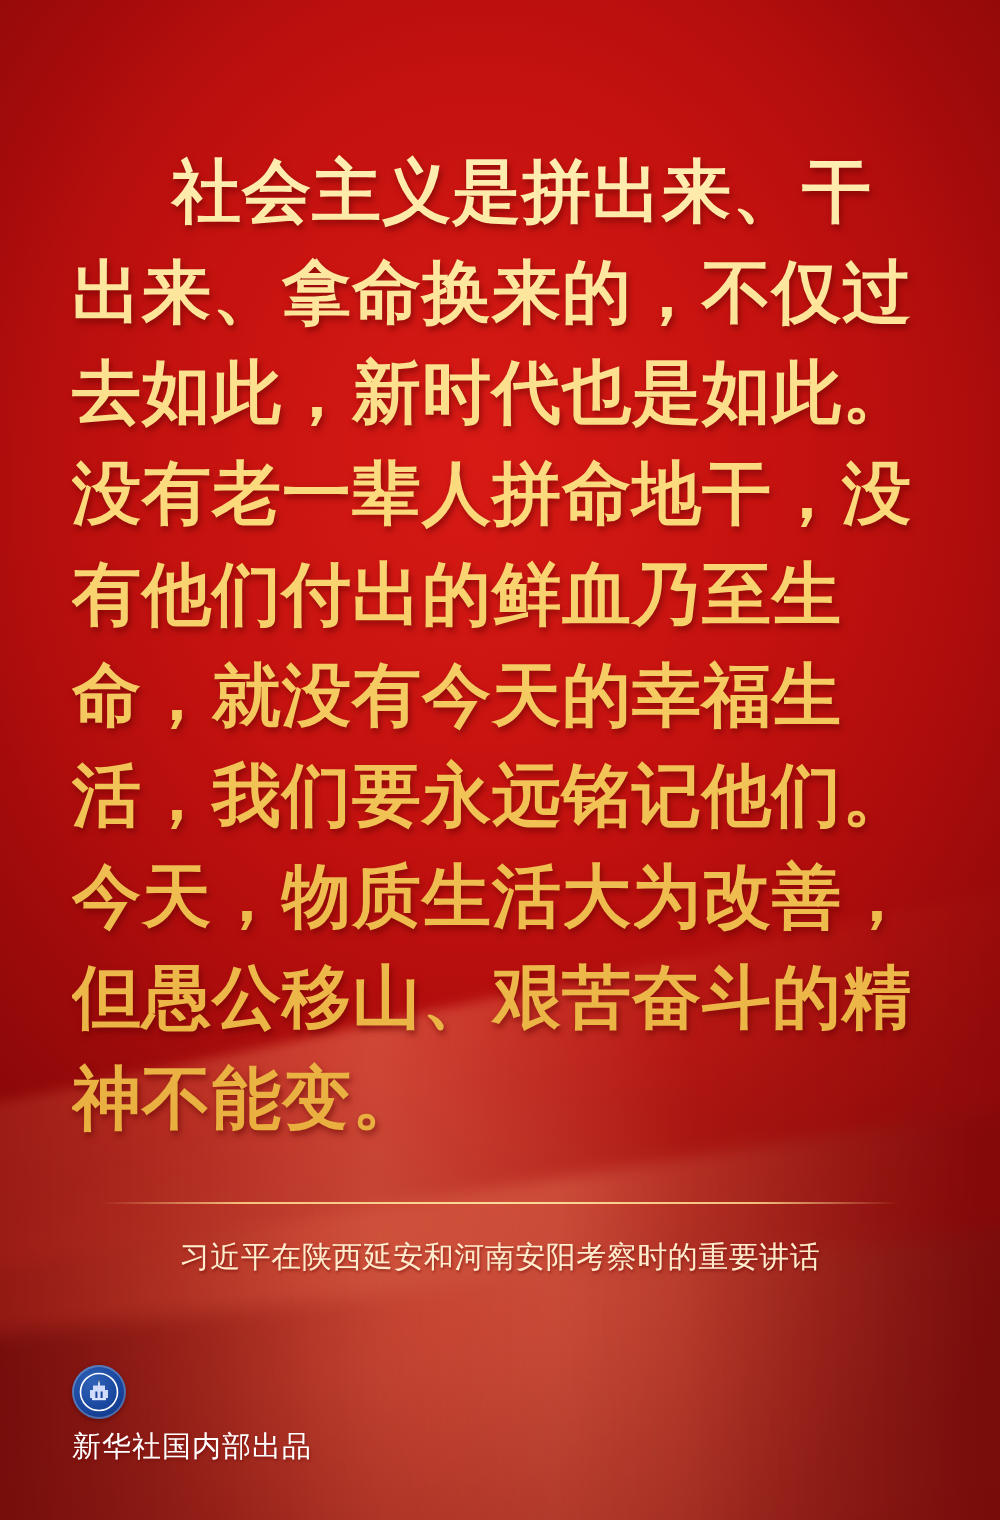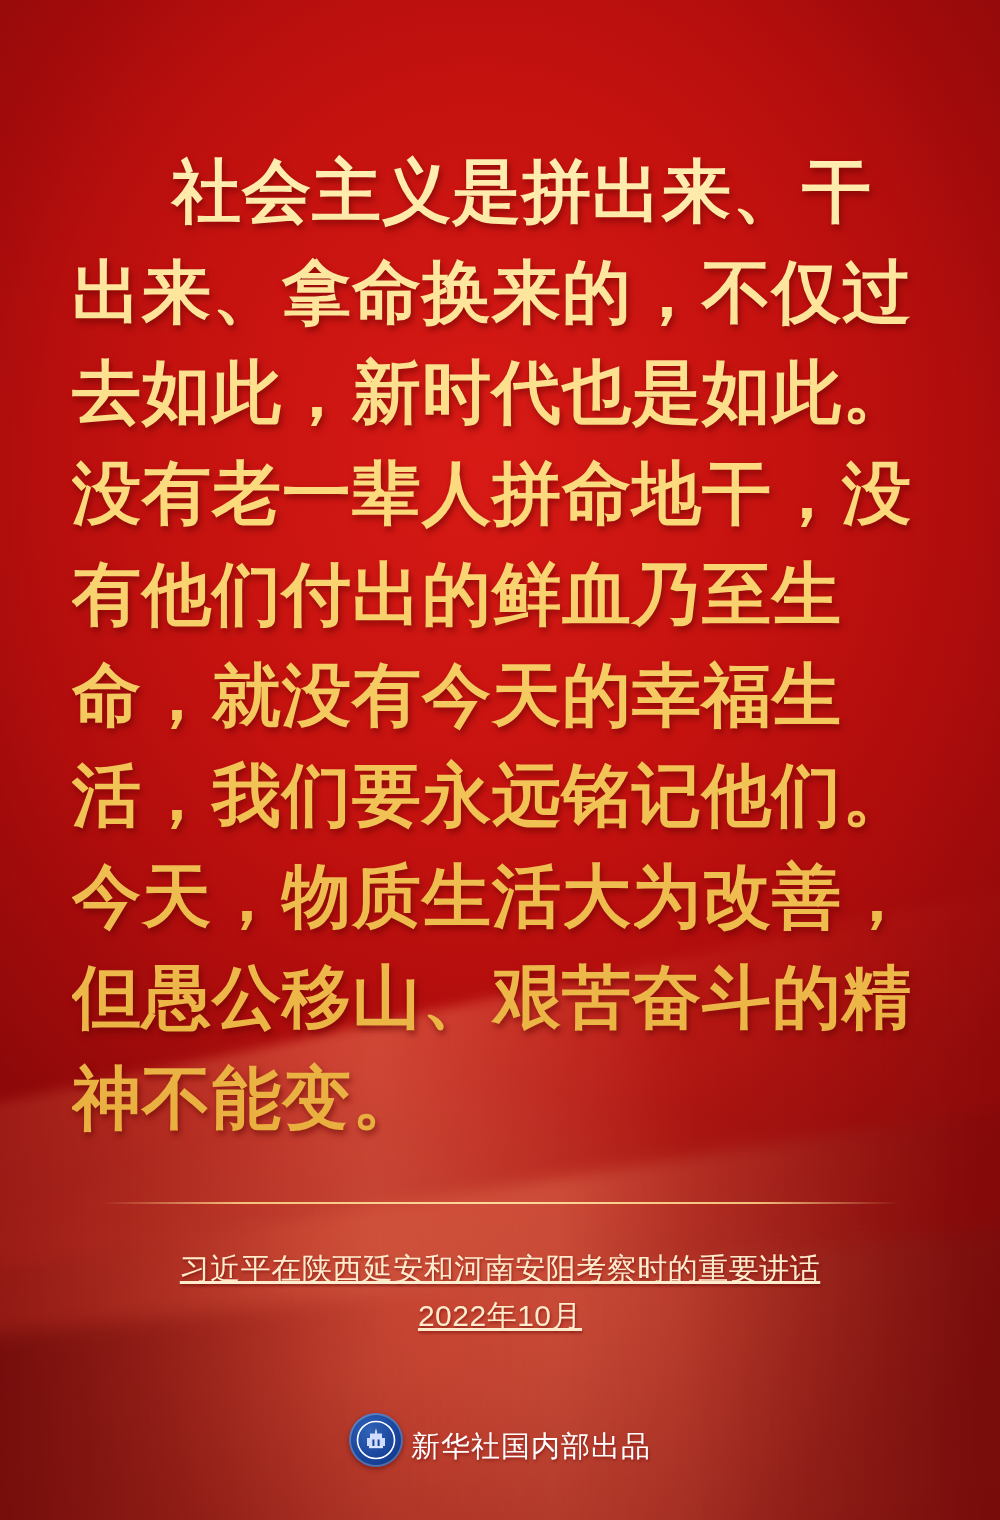--- a/index.html
+++ b/index.html
@@ -98,38 +98,38 @@
   }
 
   .divider {
     margin: 54px auto 0;
     width: 800px;
     height: 2px;
     background: linear-gradient(90deg, rgba(255,215,130,0) 0%, rgba(255,218,140,0.85) 18%, rgba(255,225,160,0.95) 50%, rgba(255,218,140,0.85) 82%, rgba(255,215,130,0) 100%);
   }
 
   .attribution {
-    margin-top: 42px;
+    margin-top: 30px;
     text-align: center;
     color: #ffeccc;
     font-size: 30px;
     line-height: 1.56;
     letter-spacing: 0.5px;
     text-shadow: 1px 2px 3px rgba(100,0,0,0.5);
-    text-decoration: underline;
   }
 
   .spacer { flex: 1 1 auto; }
 
   .footer {
     margin-bottom: 40px;
     display: flex;
-    align-items: flex-end;
+    align-items: flex-start;
     justify-content: center;
     gap: 8px;
+    flex-direction: column;
   }
   .logo {
     width: 54px;
     height: 54px;
     border-radius: 50%;
     background: radial-gradient(circle at 38% 32%, #2f62b8 0%, #17439a 60%, #0d2f78 100%);
     box-shadow: 0 2px 5px rgba(60,0,0,0.45), inset 0 0 0 2px rgba(255,255,255,0.25);
     position: relative;
     display: flex;
     align-items: center;
@@ -157,21 +157,20 @@
   <div class="vignette"></div>
 
   <div class="content">
 
     <div class="quote">社会主义是拼出来、干出来、拿命换来的，不仅过去如此，新时代也是如此。没有老一辈人拼命地干，没有他们付出的鲜血乃至生命，就没有今天的幸福生活，我们要永远铭记他们。今天，物质生活大为改善，但愚公移山、艰苦奋斗的精神不能变。</div>
 
     <div class="divider"></div>
 
     <div class="attribution">
       <div>习近平在陕西延安和河南安阳考察时的重要讲话</div>
-      <div>2022年10月</div>
     </div>
 
     <div class="spacer"></div>
 
     <div class="footer">
       <div class="logo">
         <svg width="40" height="40" viewBox="0 0 40 40" aria-hidden="true">
           <circle cx="20" cy="20" r="18.5" fill="none" stroke="#ffffff" stroke-width="1.6"></circle>
           <path d="M11 26 L11 18 L14 18 L14 13.5 L19 13.5 L19 10.5 L21 10.5 L21 13.5 L26 13.5 L26 18 L29 18 L29 26 Z" fill="#d9e4ff" opacity="0.95"></path>
           <rect x="13" y="26" width="14" height="2.2" fill="#d9e4ff"></rect>

